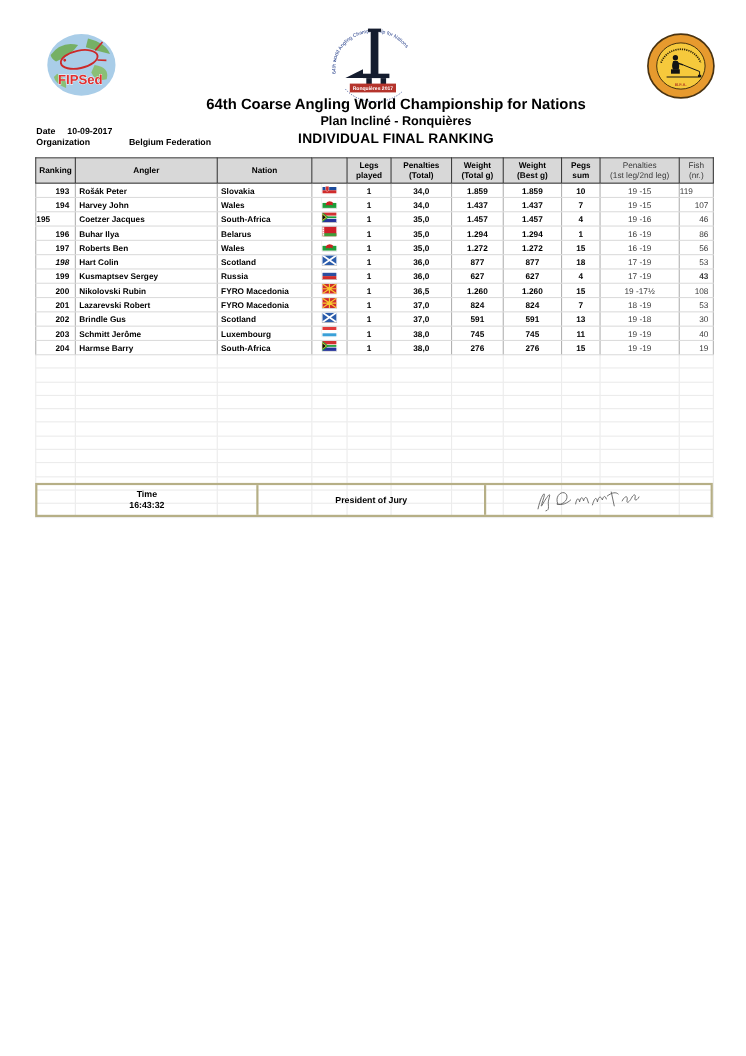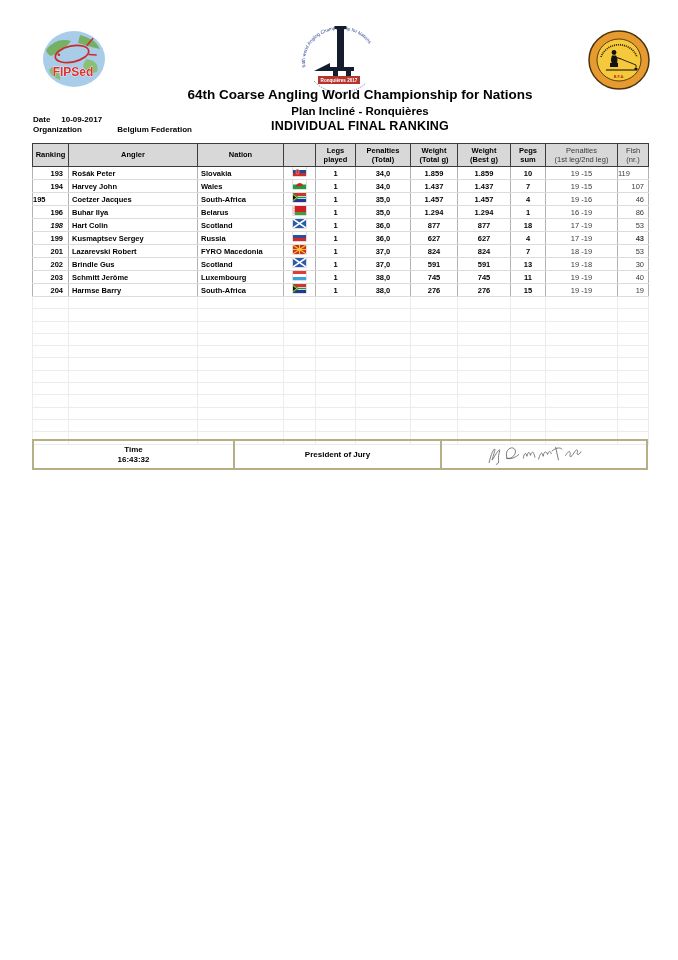--- a/index.html
+++ b/index.html
@@ -251,20 +251,37 @@
               </svg></span></td>
           <td style="text-align: center;">1</td>
           <td style="text-align: center;">35,0</td>
           <td style="text-align: center;">1.294</td>
           <td style="text-align: center;">1.294</td>
           <td style="text-align: center;">1</td>
           <td class="light" style="text-align: center;">16 -19</td>
           <td class="light" style="text-align: right; padding: 0px 4px 0px 0px;">86</td>
         </tr>
         <tr class="datarow">
+          <td style="text-align: right; padding: 0px 5px 0px 0px;">197</td>
+          <td style="text-align: left; padding: 0px 0px 0px 3px;">Roberts Ben</td>
+          <td style="text-align: left; padding: 0px 0px 0px 3px;">Wales</td>
+          <td style="text-align: center;"><span class="flag"><svg width="13" height="9" viewBox="0 0 13 9">
+                <rect width="13" height="4.5" fill="#fff"></rect>
+                <rect y="4.5" width="13" height="4.5" fill="#1e9e3a"></rect>
+                <path d="M3,5.6 q1,-2.6 3.5,-2.6 q2.5,0 3.5,1.5 l-1,0.6 q1,0.5 0.4,1.5 l-2,-0.5 l-1.4,1 l-0.6,-1 l-1.9,0.7 z" fill="#cc2222"></path>
+              </svg></span></td>
+          <td style="text-align: center;">1</td>
+          <td style="text-align: center;">35,0</td>
+          <td style="text-align: center;">1.272</td>
+          <td style="text-align: center;">1.272</td>
+          <td style="text-align: center;">15</td>
+          <td class="light" style="text-align: center;">16 -19</td>
+          <td class="light" style="text-align: right; padding: 0px 4px 0px 0px;">56</td>
+        </tr>
+        <tr class="datarow">
           <td style="text-align: right; padding: 0px 5px 0px 0px; font-style: italic;">198</td>
           <td style="text-align: left; padding: 0px 0px 0px 3px;">Hart Colin</td>
           <td style="text-align: left; padding: 0px 0px 0px 3px;">Scotland</td>
           <td style="text-align: center;"><span class="flag"><svg width="13" height="9" viewBox="0 0 13 9">
                 <rect width="13" height="9" fill="#2b5cab"></rect>
                 <path d="M0,0 L13,9 M13,0 L0,9" stroke="#fff" stroke-width="1.6"></path>
               </svg></span></td>
           <td style="text-align: center;">1</td>
           <td style="text-align: center;">36,0</td>
           <td style="text-align: center;">877</td>
@@ -282,20 +299,37 @@
                 <rect y="3" width="13" height="3" fill="#2b4ea0"></rect>
                 <rect y="6" width="13" height="3" fill="#d02b2b"></rect>
               </svg></span></td>
           <td style="text-align: center;">1</td>
           <td style="text-align: center;">36,0</td>
           <td style="text-align: center;">627</td>
           <td style="text-align: center;">627</td>
           <td style="text-align: center;">4</td>
           <td class="light" style="text-align: center;">17 -19</td>
           <td class="light" style="text-align: right; padding: 0px 4px 0px 0px; font-weight: bold;">43</td>
+        </tr>
+        <tr class="datarow">
+          <td style="text-align: right; padding: 0px 5px 0px 0px;">200</td>
+          <td style="text-align: left; padding: 0px 0px 0px 3px;">Nikolovski Rubin</td>
+          <td style="text-align: left; padding: 0px 0px 0px 3px;">FYRO Macedonia</td>
+          <td style="text-align: center;"><span class="flag"><svg width="13" height="9" viewBox="0 0 13 9">
+                <rect width="13" height="9" fill="#d02b2b"></rect>
+                <path d="M6.5,4.5 L0,0 M6.5,4.5 L13,0 M6.5,4.5 L0,9 M6.5,4.5 L13,9 M6.5,4.5 L6.5,0 M6.5,4.5 L6.5,9 M6.5,4.5 L0,4.5 M6.5,4.5 L13,4.5" stroke="#f7c831" stroke-width="1.1"></path>
+                <circle cx="6.5" cy="4.5" r="1.7" fill="#f7c831"></circle>
+              </svg></span></td>
+          <td style="text-align: center;">1</td>
+          <td style="text-align: center;">36,5</td>
+          <td style="text-align: center;">1.260</td>
+          <td style="text-align: center;">1.260</td>
+          <td style="text-align: center;">15</td>
+          <td class="light" style="text-align: center;">19 -17½</td>
+          <td class="light" style="text-align: right; padding: 0px 4px 0px 0px;">108</td>
         </tr>
         <tr class="datarow">
           <td style="text-align: right; padding: 0px 5px 0px 0px;">201</td>
           <td style="text-align: left; padding: 0px 0px 0px 3px;">Lazarevski Robert</td>
           <td style="text-align: left; padding: 0px 0px 0px 3px;">FYRO Macedonia</td>
           <td style="text-align: center;"><span class="flag"><svg width="13" height="9" viewBox="0 0 13 9">
                 <rect width="13" height="9" fill="#d02b2b"></rect>
                 <path d="M6.5,4.5 L0,0 M6.5,4.5 L13,0 M6.5,4.5 L0,9 M6.5,4.5 L13,9 M6.5,4.5 L6.5,0 M6.5,4.5 L6.5,9 M6.5,4.5 L0,4.5 M6.5,4.5 L13,4.5" stroke="#f7c831" stroke-width="1.1"></path>
                 <circle cx="6.5" cy="4.5" r="1.7" fill="#f7c831"></circle>
               </svg></span></td>

